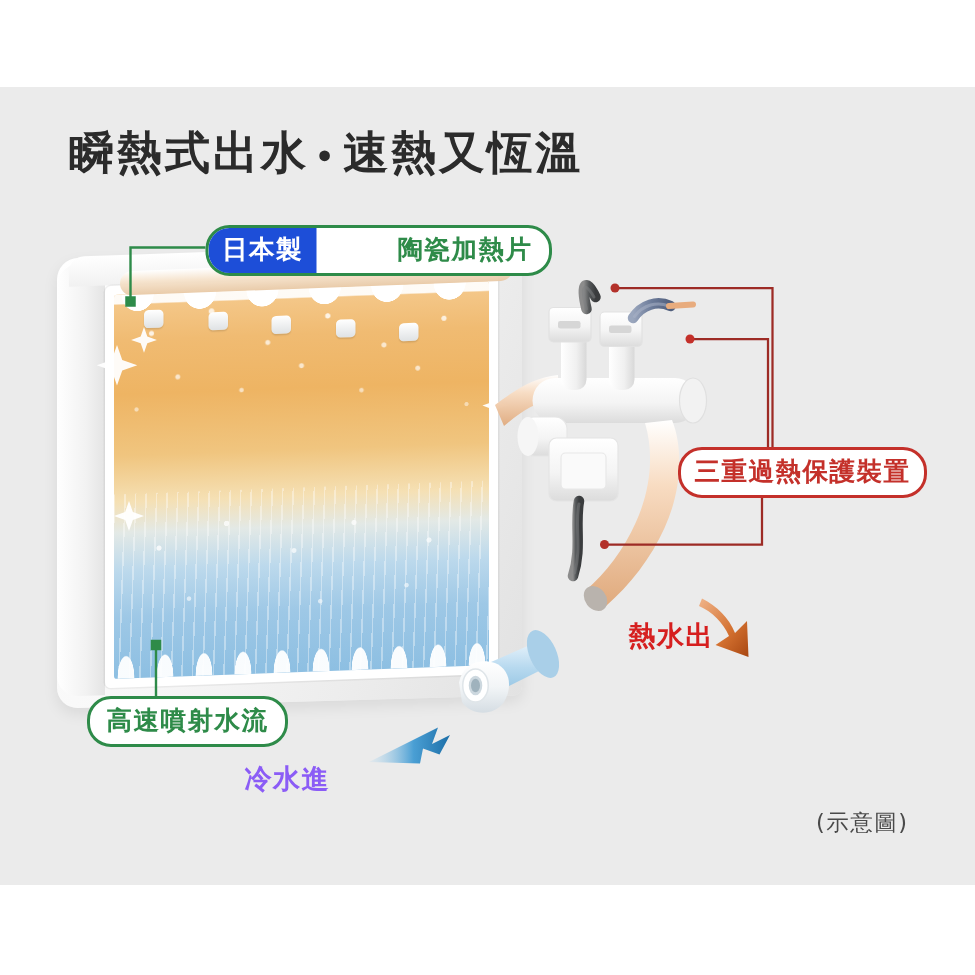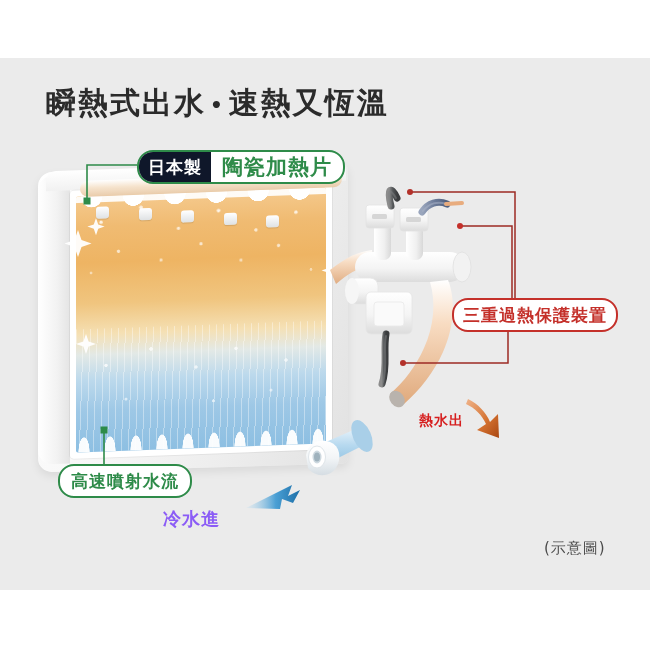--- a/index.html
+++ b/index.html
@@ -218,37 +218,38 @@
     line-height: 1;
   }
 
   #label-ceramic {
     left: 137px;
     top: 150px;
     border: 2px solid #2e8b49;
     height: 30px;
   }
   #label-ceramic .jp {
-    background: #0f172a;
+    background: #1d4ed8;
     color: #ffffff;
     font-size: 17px;
     font-weight: 700;
     display: flex;
     align-items: center;
     padding: 0 9px;
     letter-spacing: 1px;
   }
   #label-ceramic .cer {
     color: #2e8b49;
-    font-size: 21px;
+    font-size: 17px;
     font-weight: 700;
     display: flex;
     align-items: center;
     padding: 0 11px;
     letter-spacing: 1px;
+    margin-left: 43px;
   }
 
   #label-jet {
     left: 58px;
     top: 464px;
     border: 2px solid #2e8b49;
     height: 30px;
     align-items: center;
   }
   #label-jet .txt {
@@ -289,21 +290,21 @@
     font-size: 18px;
     font-weight: 700;
     letter-spacing: 1px;
     white-space: nowrap;
   }
   #label-hot {
     position: absolute;
     left: 419px;
     top: 412px;
     color: #d61f1f;
-    font-size: 14px;
+    font-size: 18px;
     font-weight: 700;
     letter-spacing: 1px;
     white-space: nowrap;
   }
   #label-note {
     position: absolute;
     left: 544px;
     top: 539px;
     color: #4a4a4a;
     font-size: 15px;

